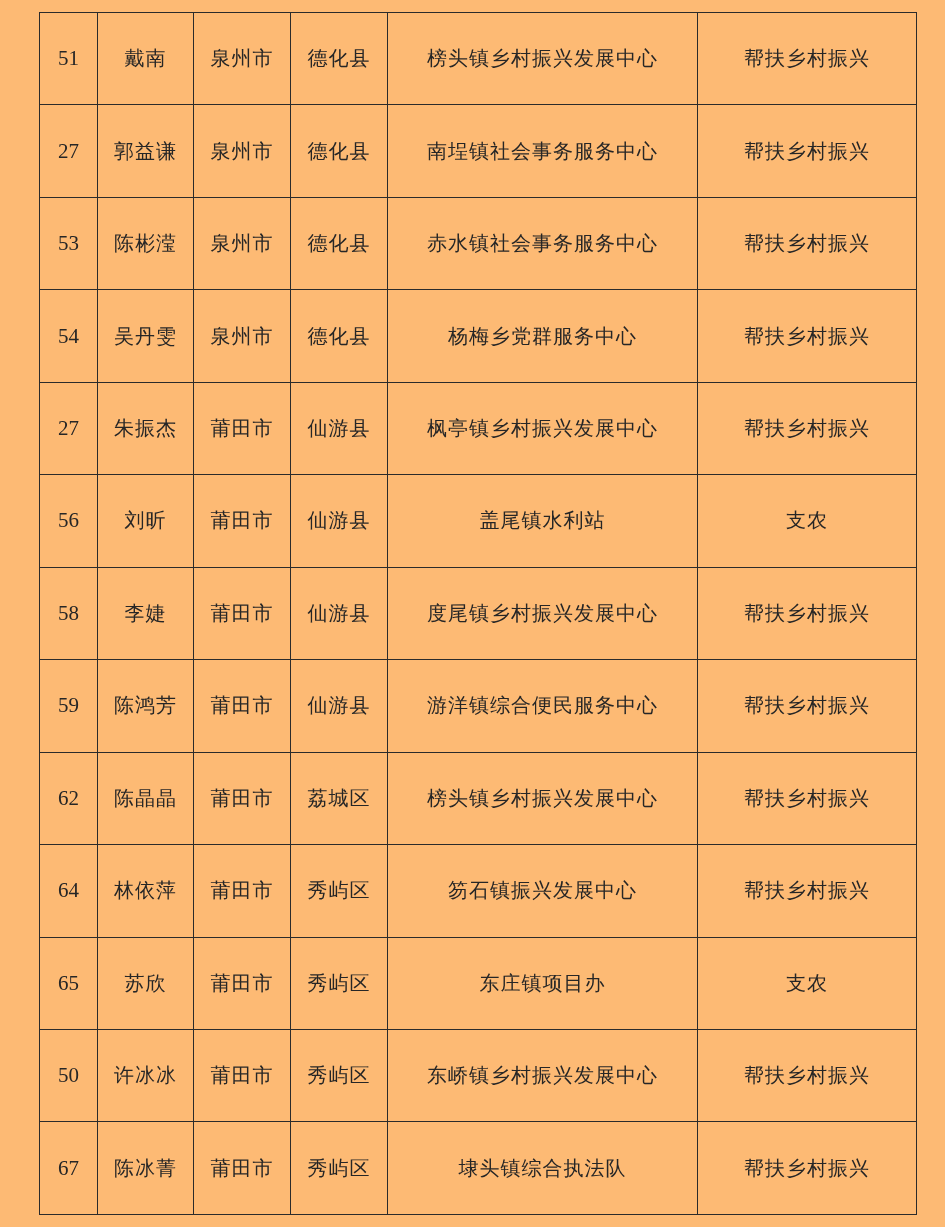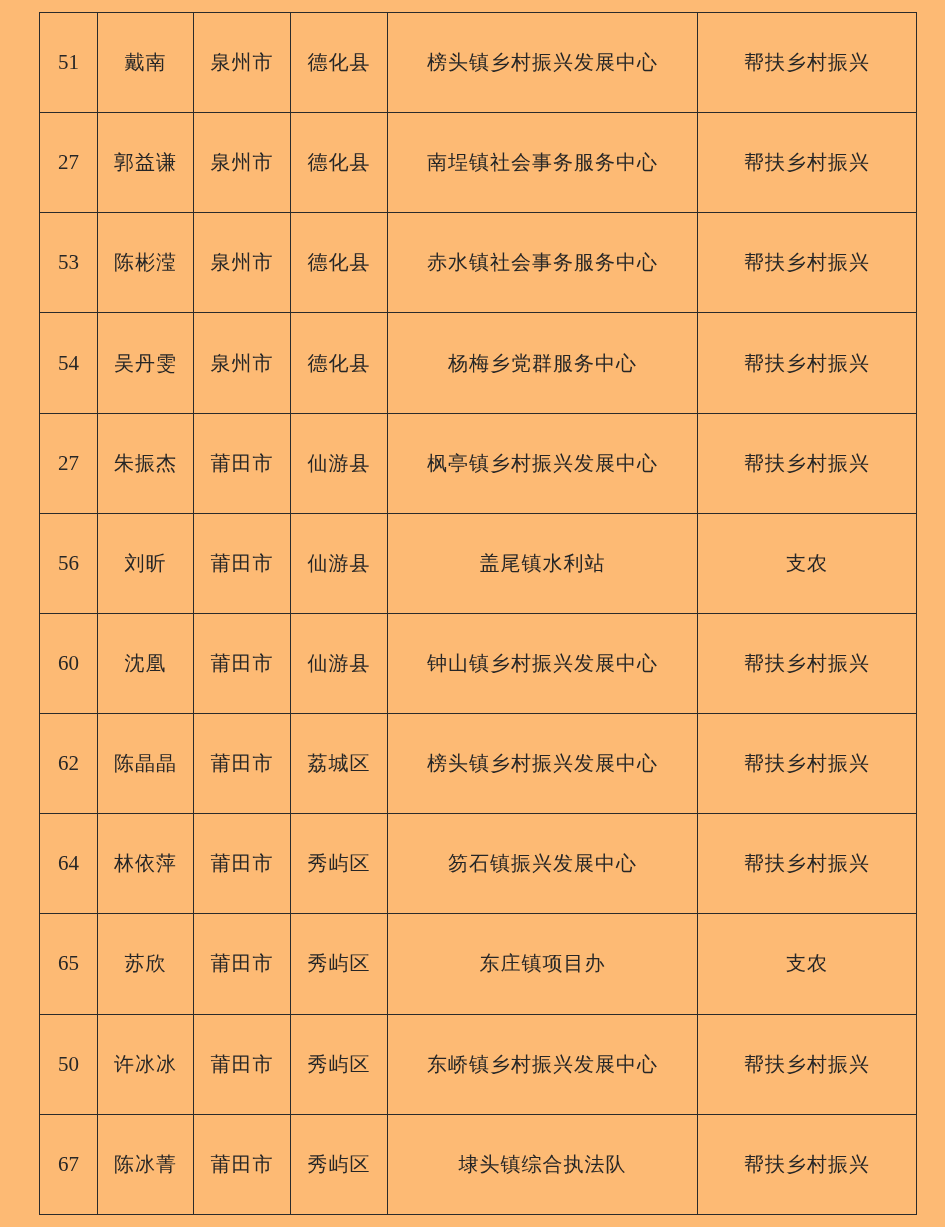--- a/index.html
+++ b/index.html
@@ -102,25 +102,33 @@
         </tr>
         <tr>
           <td class="col-no">56</td>
           <td class="col-name">刘昕</td>
           <td class="col-city">莆田市</td>
           <td class="col-county">仙游县</td>
           <td class="col-org">盖尾镇水利站</td>
           <td class="col-role">支农</td>
         </tr>
         <tr>
-          <td class="col-no">60</td>
-          <td class="col-name">沈凰</td>
+          <td class="col-no">58</td>
+          <td class="col-name">李婕</td>
           <td class="col-city">莆田市</td>
           <td class="col-county">仙游县</td>
-          <td class="col-org">钟山镇乡村振兴发展中心</td>
+          <td class="col-org">度尾镇乡村振兴发展中心</td>
+          <td class="col-role">帮扶乡村振兴</td>
+        </tr>
+        <tr>
+          <td class="col-no">59</td>
+          <td class="col-name">陈鸿芳</td>
+          <td class="col-city">莆田市</td>
+          <td class="col-county">仙游县</td>
+          <td class="col-org">游洋镇综合便民服务中心</td>
           <td class="col-role">帮扶乡村振兴</td>
         </tr>
         <tr>
           <td class="col-no">62</td>
           <td class="col-name">陈晶晶</td>
           <td class="col-city">莆田市</td>
           <td class="col-county">荔城区</td>
           <td class="col-org">榜头镇乡村振兴发展中心</td>
           <td class="col-role">帮扶乡村振兴</td>
         </tr>

